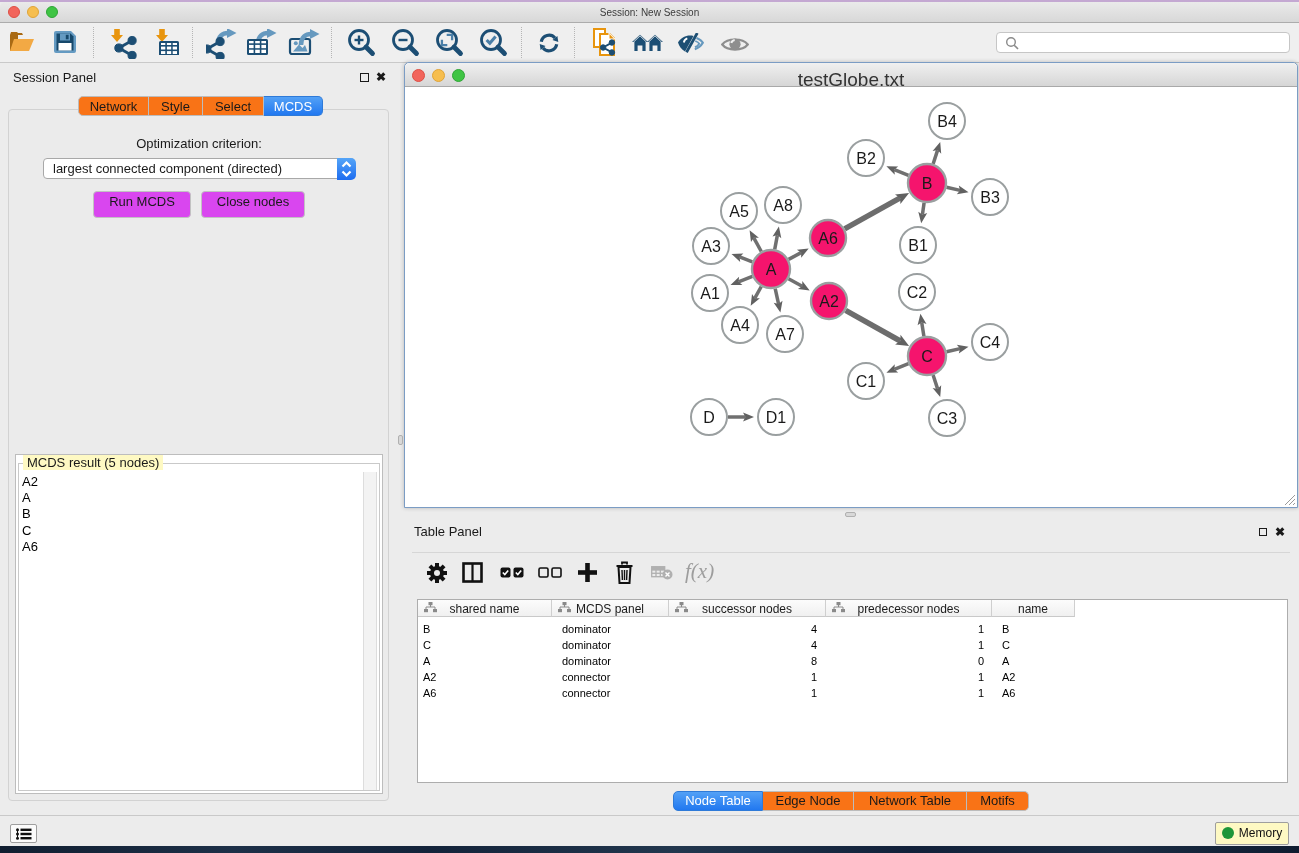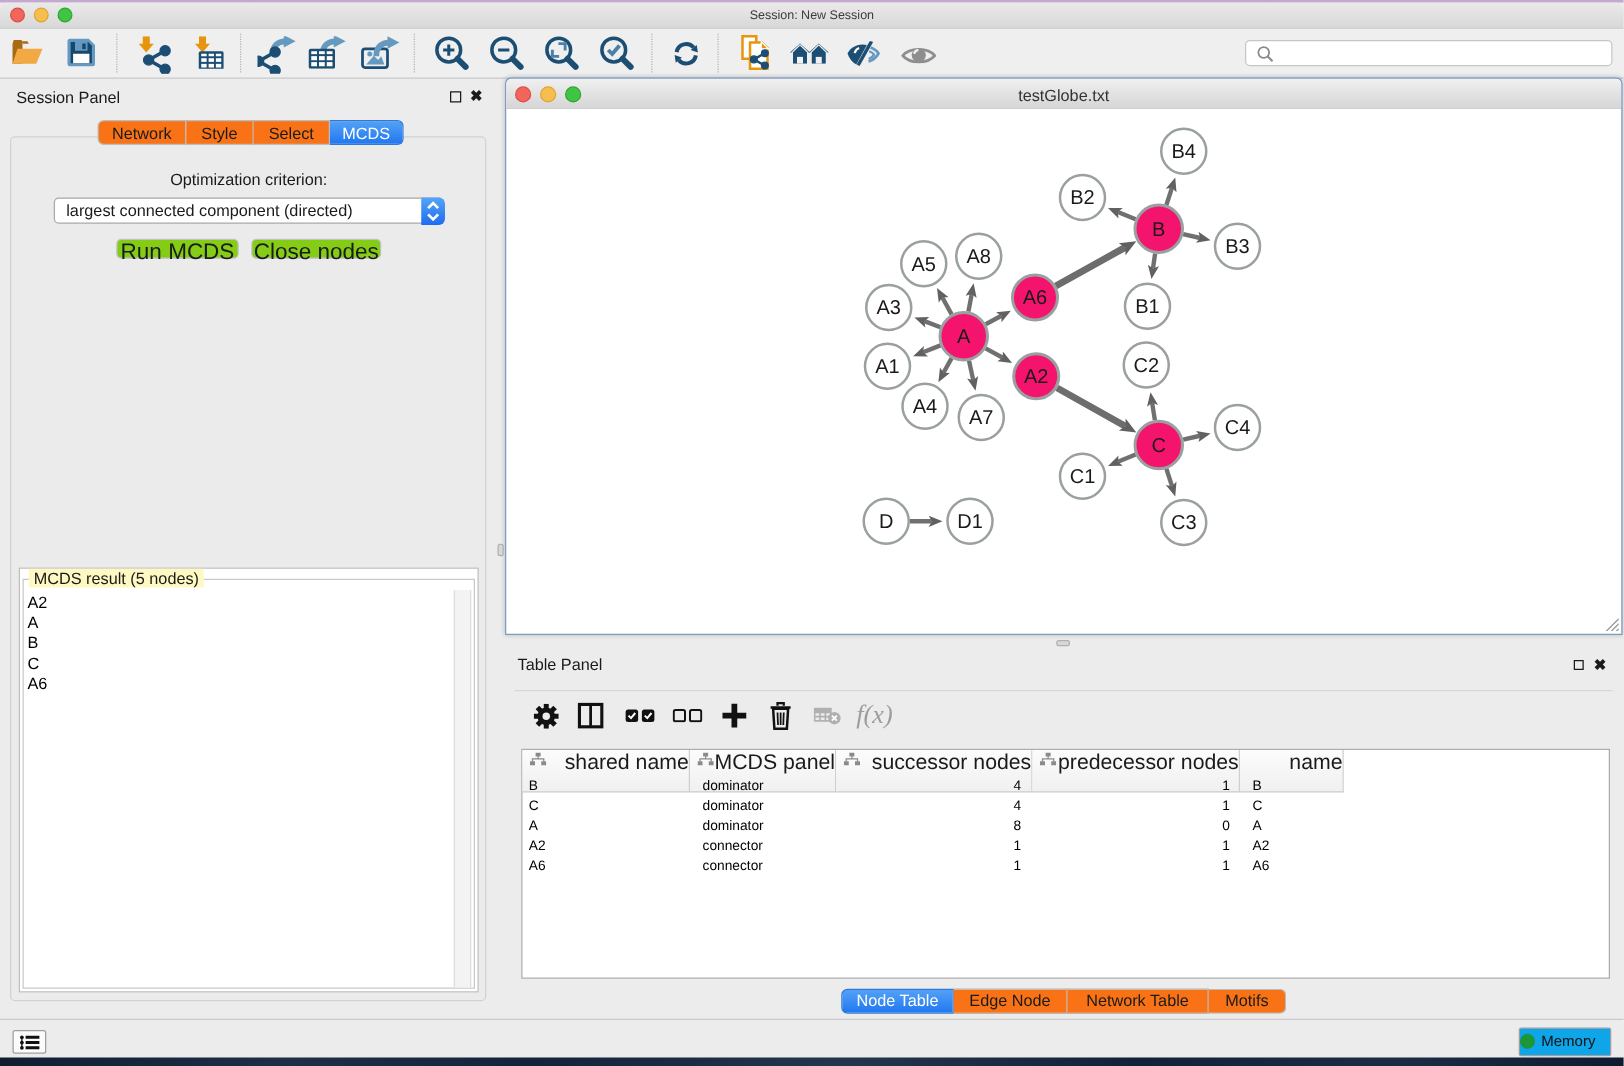--- a/index.html
+++ b/index.html
@@ -18,45 +18,45 @@
 .wbtn-sq{width:9px;height:9px;border:1.6px solid #1a1a1a}
 .wbtn-x{font-size:12px;font-weight:bold;color:#1a1a1a}
 .tabs{display:flex;height:20px}
 .tab{background:#f97316;border:1px solid #bcbcbc;border-left:none;font-size:13px;color:#1a1a1a;text-align:center;line-height:19px}
 .tab.first{border-left:1px solid #bcbcbc;border-radius:5px 0 0 5px}
 .tab.last{border-radius:0 5px 5px 0}
 .tab.sel{background:linear-gradient(#53a1f6,#2178f0);border-color:#2e7ad8;color:#fff}
 #opt-label{left:9px;top:136px;width:380px;text-align:center;font-size:13px;color:#1a1a1a}
 #combo{left:43px;top:158px;width:312px;height:21px;background:#fff;border:1px solid #a8a8a8;border-radius:4px;font-size:13px;color:#1a1a1a;line-height:19px;padding-left:9px}
 #combo-btn{left:337px;top:157.5px;width:19px;height:22px;background:linear-gradient(#55a5f8,#1d6cf0);border-radius:0 5px 5px 0}
-.btn{height:16px;background:#84cc16;border:1px solid #c2c2c2;border-radius:4px;font-size:18px;color:#1a1a1a;text-align:center;line-height:19px}
+.btn{height:27px;background:#d946ef;border:1px solid #c2c2c2;border-radius:4px;font-size:13px;color:#1a1a1a;text-align:center;line-height:19px}
 #mcds-box{left:15px;top:454px;width:368px;height:340px;background:#fff;border:1px solid #bdbdbd}
 #mcds-legend{left:7px;top:0px;background:#fef9c3;padding:0 4px;font-size:13px;color:#1a1a1a}
 #mcds-etch{left:2px;top:8px;right:2px;bottom:2px;border:1px solid #c9c9c9}
 #mcds-items{left:6px;top:19px;font-size:13px;color:#000;line-height:16.2px}
 #mcds-sb{left:347px;top:17px;width:14px;bottom:3px;background:#f3f3f3;border-left:1px solid #ddd;border-right:1px solid #ddd}
 .knob{background:#d8d8d8;border:1px solid #b0b0b0}
 
 #net-win{left:404px;top:62px;width:894px;height:446px;background:#fff;border:1px solid #7b9cc4;border-radius:5px 5px 0 0;box-shadow:0 0 4px rgba(0,0,0,.22)}
 #net-title{left:0;top:0;width:100%;height:24px;background:linear-gradient(#f0f0f0,#d6d6d6);border-bottom:1px solid #a9a9a9;border-radius:5px 5px 0 0}
 #net-title .tl{width:13px;height:13px;border-radius:50%;top:5.5px}
-#net-title-text{top:6px;width:100%;text-align:center;font-size:13px;color:#333}
+#net-title-text{top:6px;width:100%;text-align:center;font-size:19px;color:#333}
 
 #tbl-title{left:414px;top:524px;font-size:13px;color:#1a1a1a}
 #tbl-toolbar{left:412px;top:552px;width:878px;height:41px;border-top:1px solid #d6d6d6}
 #tbl-area{left:417px;top:599px;width:871px;height:184px;background:#fff;border:1px solid #adadad}
-.hdr{top:0;height:34px;background:linear-gradient(#fcfcfc,#f0f0f0);border-right:1px solid #cfcfcf;border-bottom:1px solid #c9c9c9;font-size:17px;color:#1a1a1a;text-align:right;line-height:19px}
+.hdr{top:0;height:17px;background:linear-gradient(#fcfcfc,#f0f0f0);border-right:1px solid #cfcfcf;border-bottom:1px solid #c9c9c9;font-size:12px;color:#1a1a1a;text-align:center;line-height:19px}
 .cell{font-size:11px;color:#000;height:16px;line-height:16px}
 .btabs{left:673px;top:791px}
 .btab{line-height:18px}
 
 #statusbar{left:0;top:815px;width:1299px;height:31px;background:#ececec;border-top:1px solid #c9c9c9}
 #deskBot{left:0;top:846px;width:1299px;height:7px;background:linear-gradient(90deg,#101e30 0%,#1d3048 18%,#13233a 33%,#22374e 52%,#12213a 70%,#1b2d44 86%,#0e1c30 100%)}
 #list-btn{left:9.5px;top:824px;width:27px;height:19px;background:#fbfbfb;border:1.5px solid #9e9e9e;border-radius:2px}
-#mem-btn{left:1215px;top:822px;width:74px;height:23px;background:#0ea5e9;border:1px solid #9e9e9e;border-radius:2px;font-size:12px;color:#111;line-height:21px;}
+#mem-btn{left:1215px;top:822px;width:74px;height:23px;background:#fef9c3;border:1px solid #9e9e9e;border-radius:2px;font-size:12px;color:#111;line-height:21px;text-align:center}
 </style></head>
 <body>
 <div class="abs" id="deskTop"></div>
 <div class="abs" id="titlebar">
 <div class="abs tl" style="left:8px;background:#f2655c;border:1px solid #dd4f45"></div>
     <div class="abs tl" style="left:27px;background:#f6be4f;border:1px solid #e0a437"></div>
     <div class="abs tl" style="left:46px;background:#3fc444;border:1px solid #2fa537"></div>
 <div class="abs" id="title-text">Session: New Session</div>
 </div>
 <div class="abs" id="toolbar">

